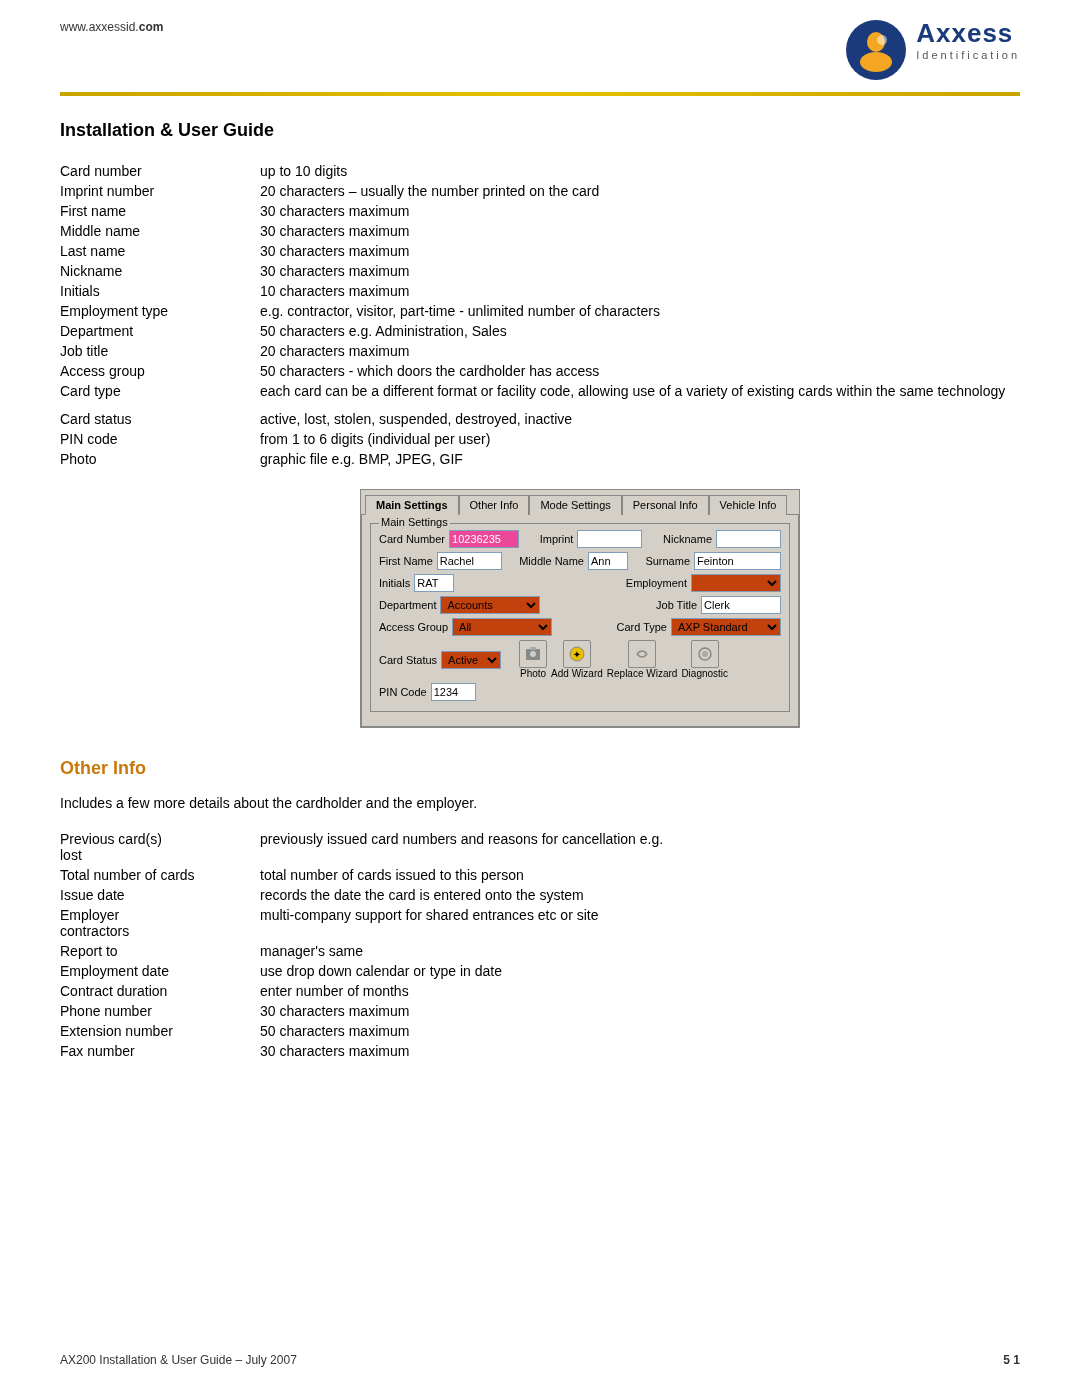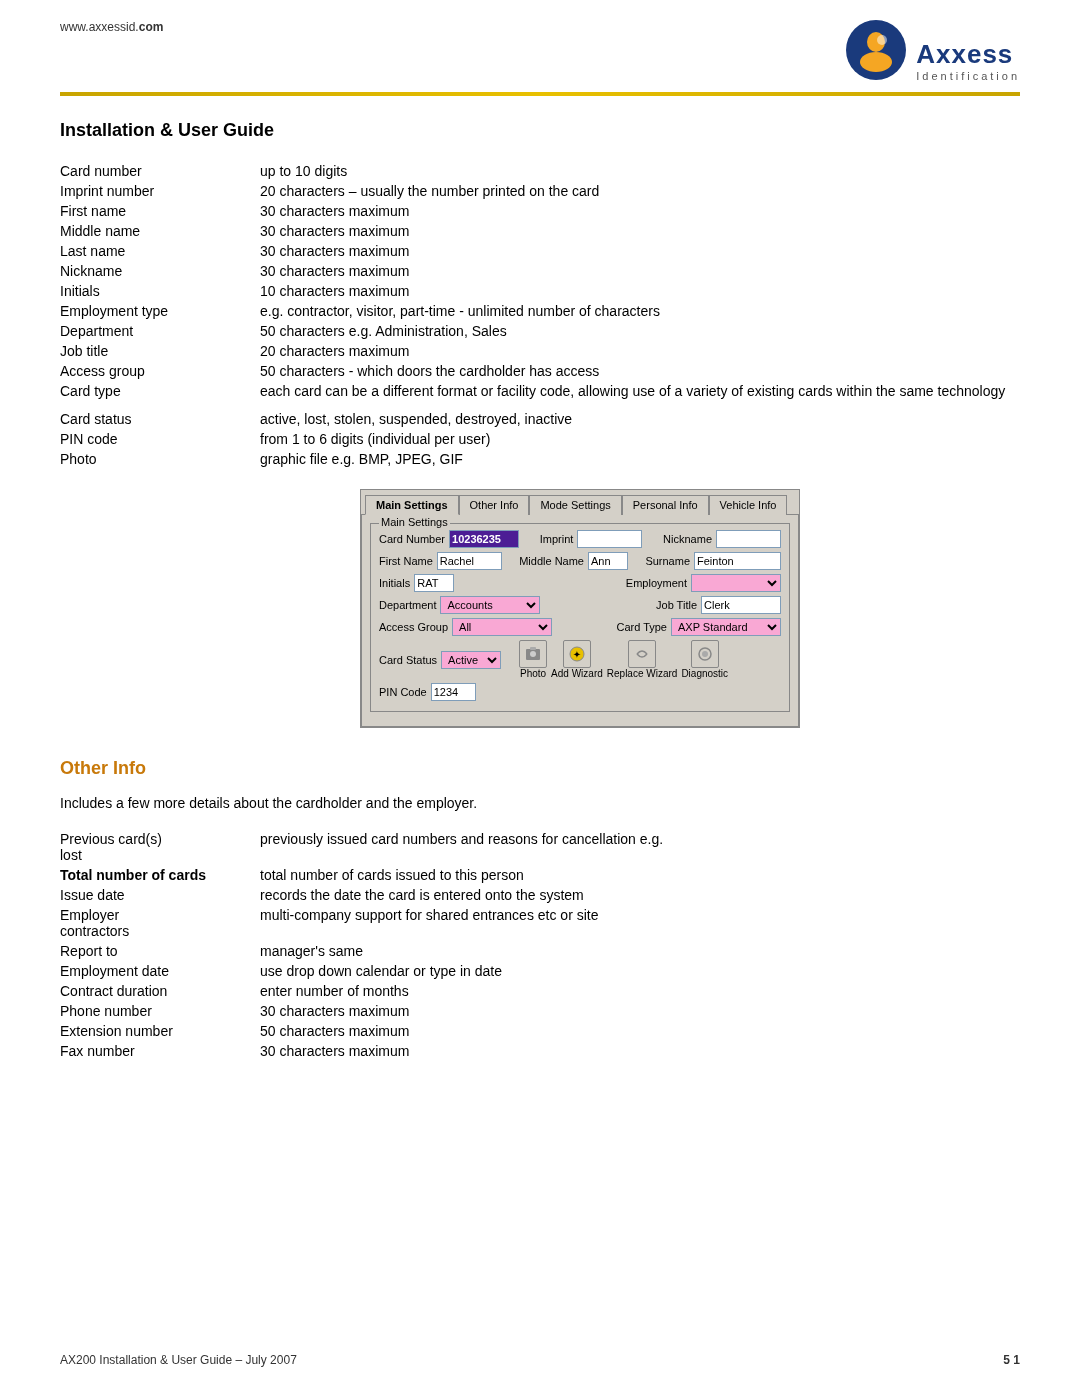--- a/index.html
+++ b/index.html
@@ -137,27 +137,26 @@
     }
     .form-input {
       border: 1px solid #7f9db9;
       background: #fff;
       height: 18px;
       font-size: 11px;
       padding: 0 2px;
       color: #000;
     }
     .form-input.highlighted {
-      background: #4c1d95;
+      background: #ec4899;
       color: #fff;
-      font-weight: bold;
     }
     .form-select {
       border: 1px solid #7f9db9;
-      background: #f9a8d4;
+      background: #c2410c;
       height: 18px;
       font-size: 11px;
       padding: 0 2px;
       appearance: auto;
     }
     .icon-btn {
       display: flex;
       flex-direction: column;
       align-items: center;
       font-size: 10px;
@@ -199,21 +198,21 @@
       font-size: 12px;
       color: #333;
     }
     .footer-page {
       font-weight: bold;
     }
 
     
     .logo-container {
       display: flex;
-      align-items: flex-end;
+      align-items: flex-start;
       gap: 4px;
     }
   </style>
 </head>
 <body>
 
 <div class="page-container">
 
   <div class="header">
     <div>
@@ -441,21 +440,21 @@
     <div class="other-info-title">Other Info</div>
     <p class="other-info-intro">Includes a few more details about the cardholder and the employer.</p>
 
     <table class="field-table">
       <tbody id="other-info-tbody">
       <tr>
             <td style="width: 200px; padding-right: 20px; vertical-align: top;">Previous card(s)<br>lost</td>
             <td>previously issued card numbers and reasons for cancellation e.g.</td>
           </tr>
           <tr>
-            <td style="width: 200px; padding-right: 20px; vertical-align: top; font-weight: bold;">Total number of cards</td>
+            <td style="width: 200px; padding-right: 20px; vertical-align: top;">Total number of cards</td>
             <td>total number of cards issued to this person</td>
           </tr>
           <tr>
             <td style="width: 200px; padding-right: 20px; vertical-align: top;">Issue date</td>
             <td>records the date the card is entered onto the system</td>
           </tr>
           <tr>
             <td style="width: 200px; padding-right: 20px; vertical-align: top;">Employer<br>contractors</td>
             <td>multi-company support for shared entrances etc or site</td>
           </tr>

